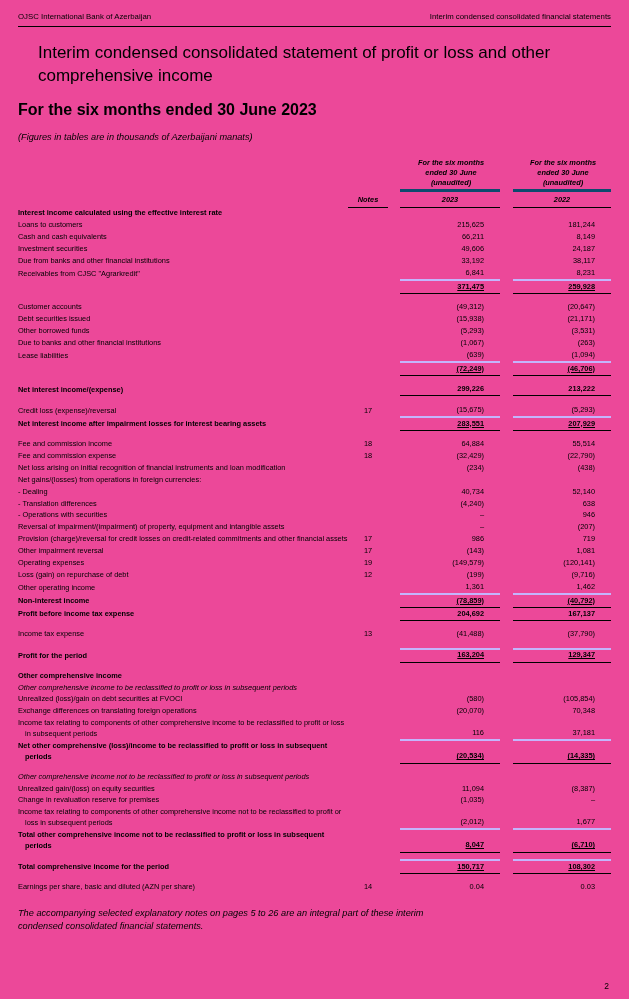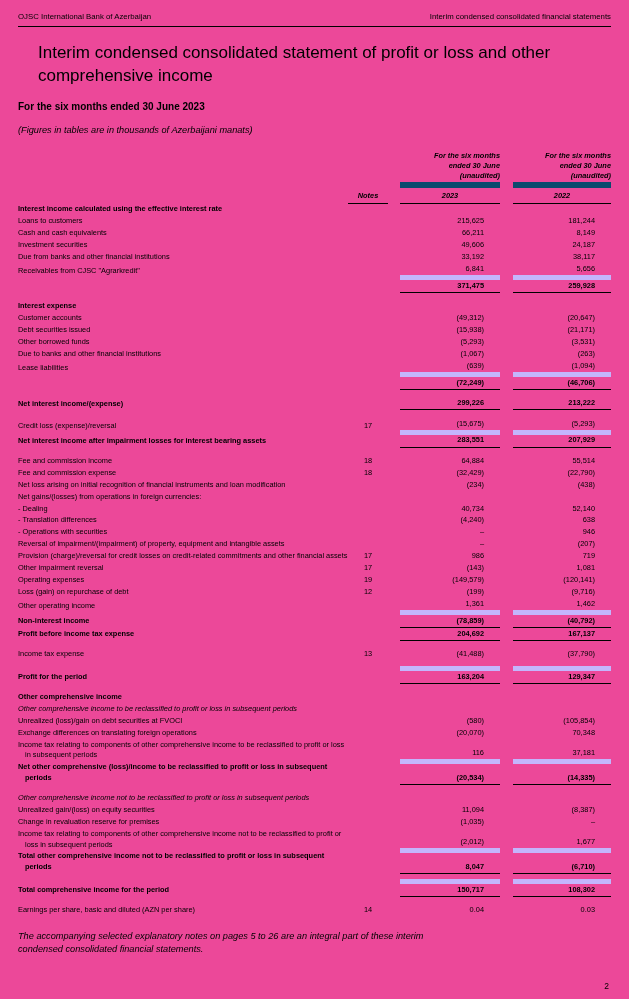--- a/index.html
+++ b/index.html
@@ -10,45 +10,45 @@
     padding: 12px 18px 10px 18px; position: relative; overflow: hidden;
   }
   .doc-header {
     display: flex; justify-content: space-between; align-items: flex-end;
     font-size: 7.8px; padding-bottom: 5px; border-bottom: 1.5px solid #000;
   }
   .title {
     font-size: 17px; font-weight: normal; line-height: 1.35;
     margin: 15px 0 0 0; max-width: 560px; padding-left: 20px;
   }
-  .subtitle { font-size: 10px; font-weight: bold; margin: 13px 0 0 0; }
+  .subtitle { font-size: 16px; font-weight: bold; margin: 13px 0 0 0; }
   .units { font-size: 9.2px; font-style: italic; margin: 13px 0 0 0; }
 
   table.statement {
     border-collapse: collapse; width: 593px; margin-top: 16px;
     font-size: 7.4px; table-layout: fixed;
   }
   td { padding: 0.6px 0; vertical-align: bottom; line-height: 1.45; }
 
   .ch-period {
-    font-weight: bold; font-style: italic; text-align: right;
+    font-weight: bold; font-style: italic; text-align: center;
     white-space: pre-line; line-height: 1.3; padding-bottom: 2px;
-    border-bottom: 6px solid #0c4a6e; padding-left: 2px;
+    border-bottom: 3px solid #0c4a6e; padding-left: 2px;
   }
   .ch-year, .ch-notes {
     font-weight: bold; font-style: italic; text-align: center;
     border-bottom: 1px solid #000; padding: 2.5px 0 1.5px 0;
   }
 
   .lbl { text-align: left; padding-left: 7px; text-indent: -7px; }
   .note-c { text-align: center; }
   .val { text-align: right; padding-right: 16px; }
   .b { font-weight: bold; margin-top: 12px; }
   .i { font-style: italic; }
-  .lt { border-top: 5px solid #c4b5fd; }
+  .lt { border-top: 2px solid #c4b5fd; text-decoration: underline; }
   .lb { border-bottom: 1px solid #000; }
   tr.spacer td { height: 8px; padding: 0; }
 
   .footer-note {
     font-style: italic; font-size: 9.2px; line-height: 1.35;
     margin-top: 14px; max-width: 430px;
   }
   .page-number {
     position: absolute; right: 20px; bottom: 8px; font-size: 8.5px;
   }
@@ -138,40 +138,32 @@
           <td class="val">33,192</td>
           <td></td>
           <td class="val">38,117</td>
         </tr>
         <tr>
           <td class="lbl">Receivables from CJSC "Agrarkredit"</td>
           <td class="note-c"></td>
           <td></td>
           <td class="val">6,841</td>
           <td></td>
-          <td class="val">5,656</td>
+          <td class="val">8,231</td>
         </tr>
         <tr>
           <td class="lbl b"></td>
           <td class="note-c b"></td>
           <td></td>
           <td class="val b lt lb">371,475</td>
           <td></td>
           <td class="val b lt lb">259,928</td>
         </tr>
         <tr class="spacer">
           <td colspan="6"></td>
-        </tr>
-        <tr>
-          <td class="lbl b">Interest expense</td>
-          <td class="note-c b"></td>
-          <td></td>
-          <td class="val b"></td>
-          <td></td>
-          <td class="val b"></td>
         </tr>
         <tr>
           <td class="lbl">Customer accounts</td>
           <td class="note-c"></td>
           <td></td>
           <td class="val">(49,312)</td>
           <td></td>
           <td class="val">(20,647)</td>
         </tr>
         <tr>

